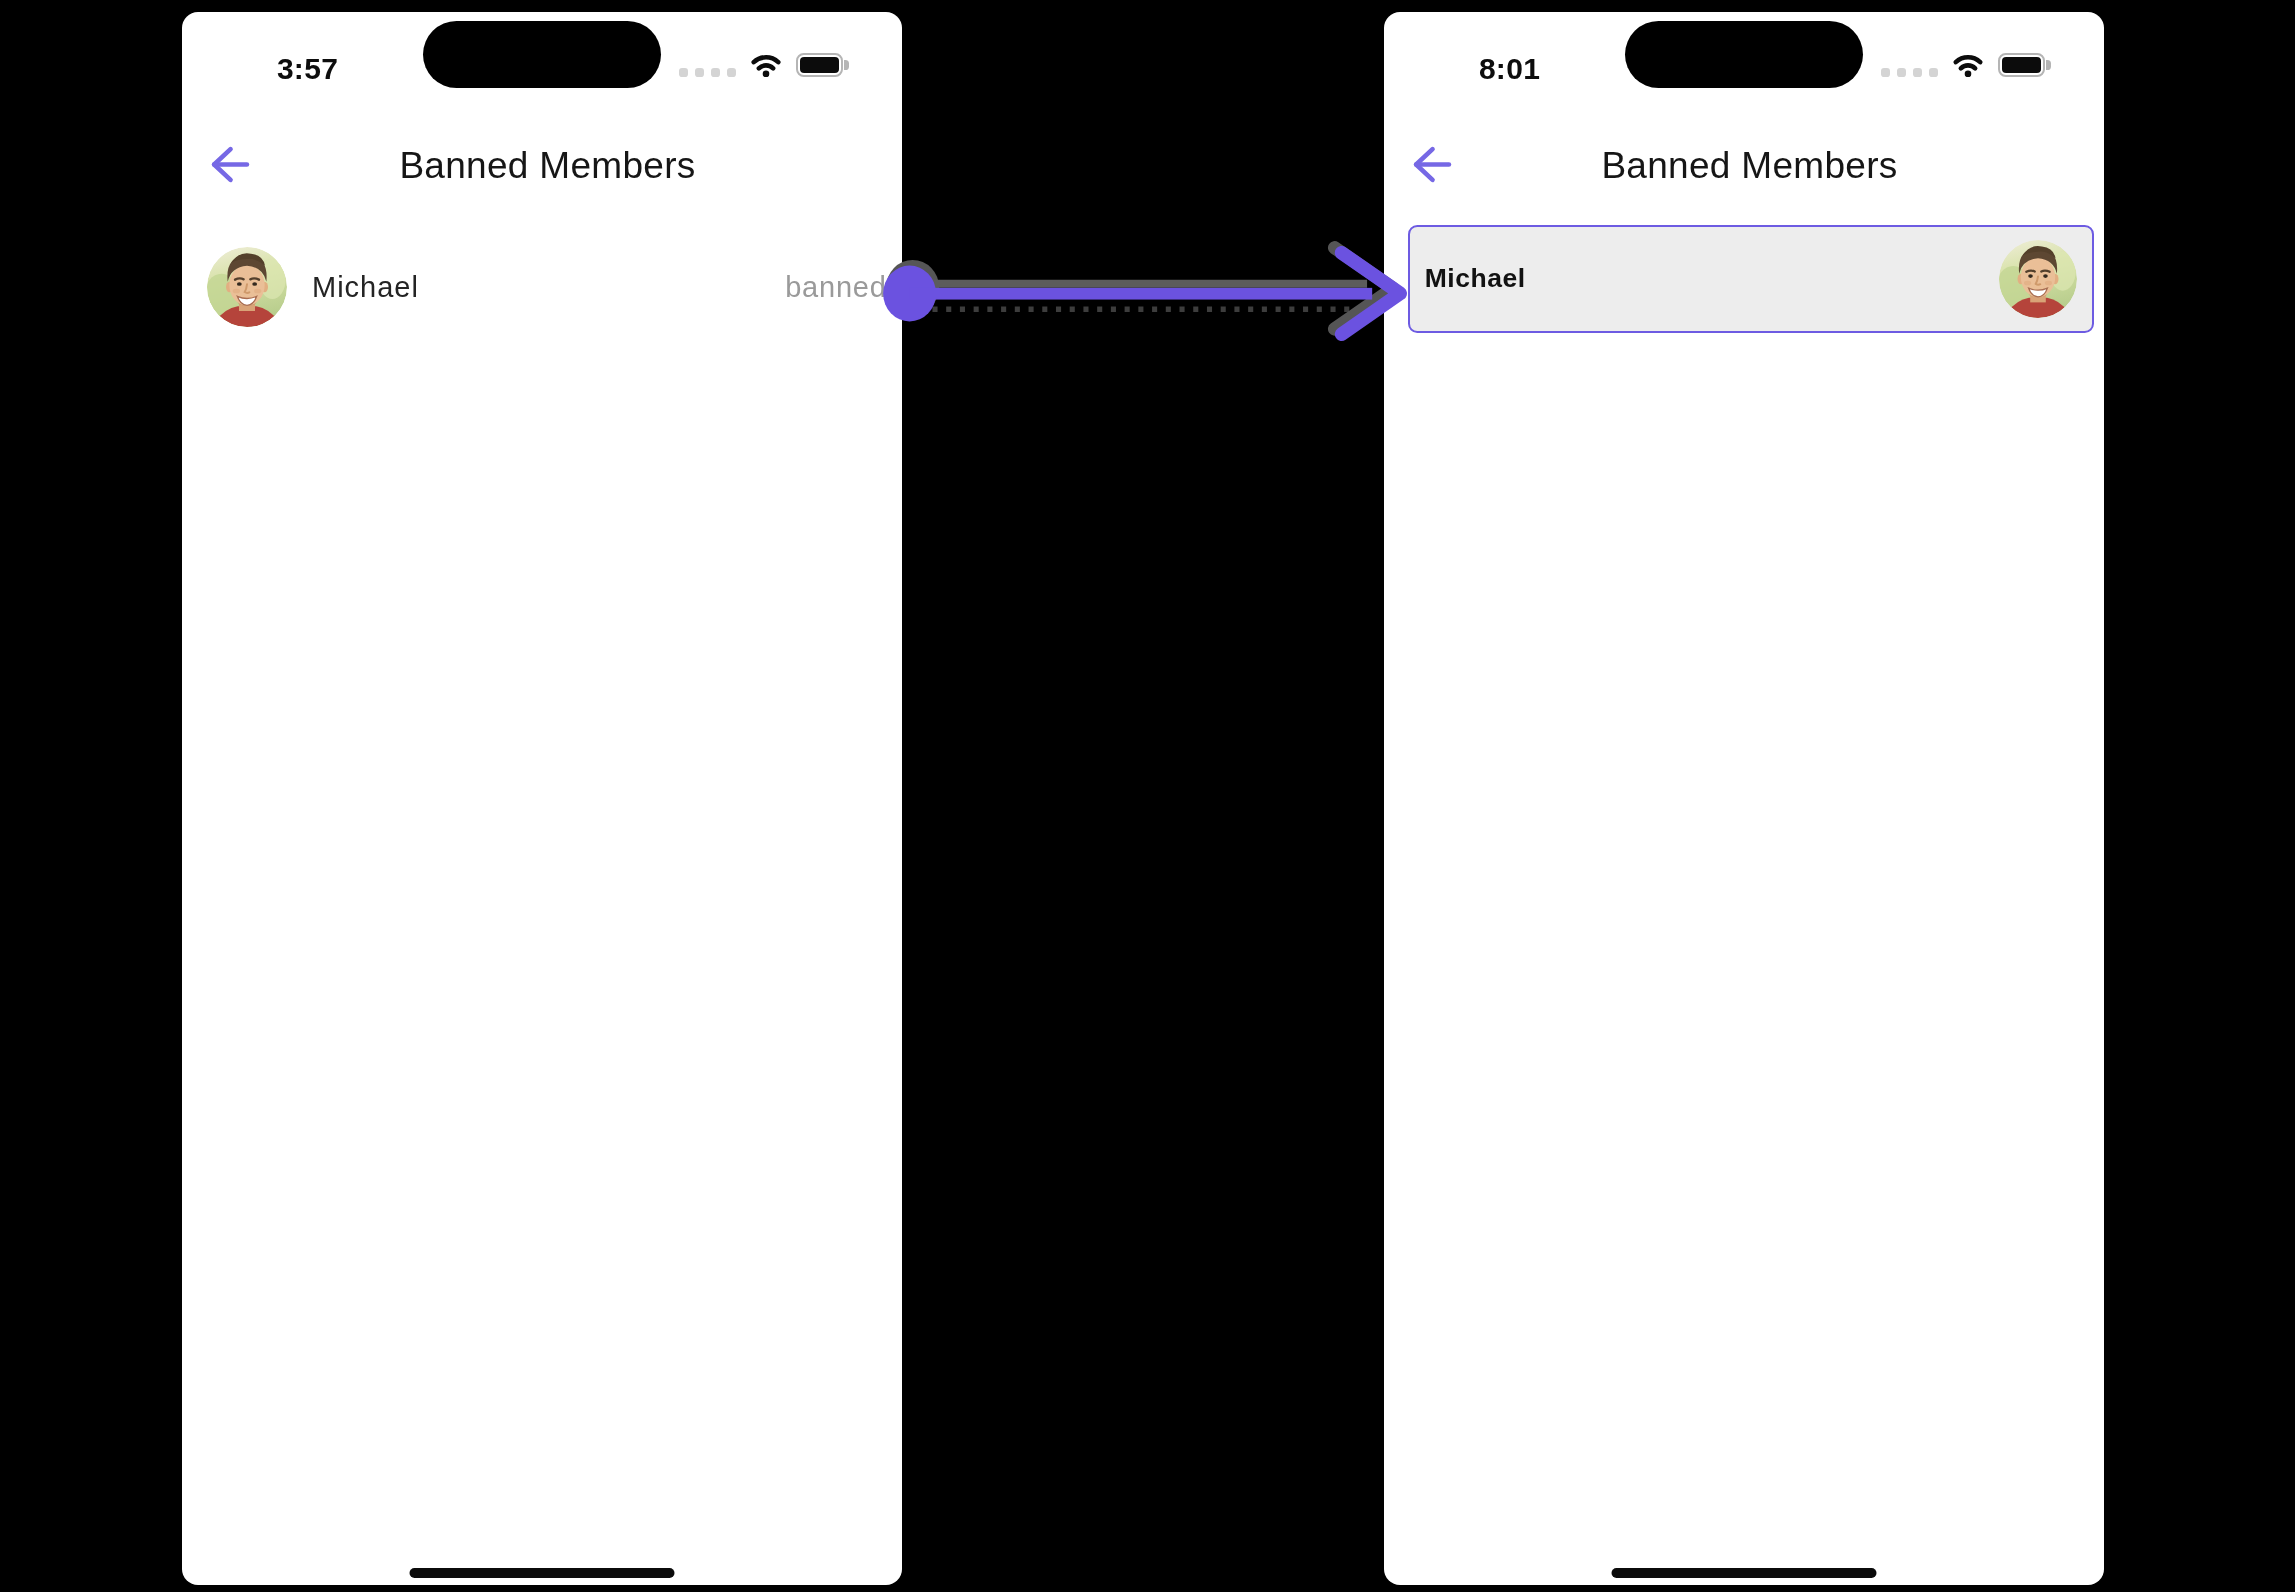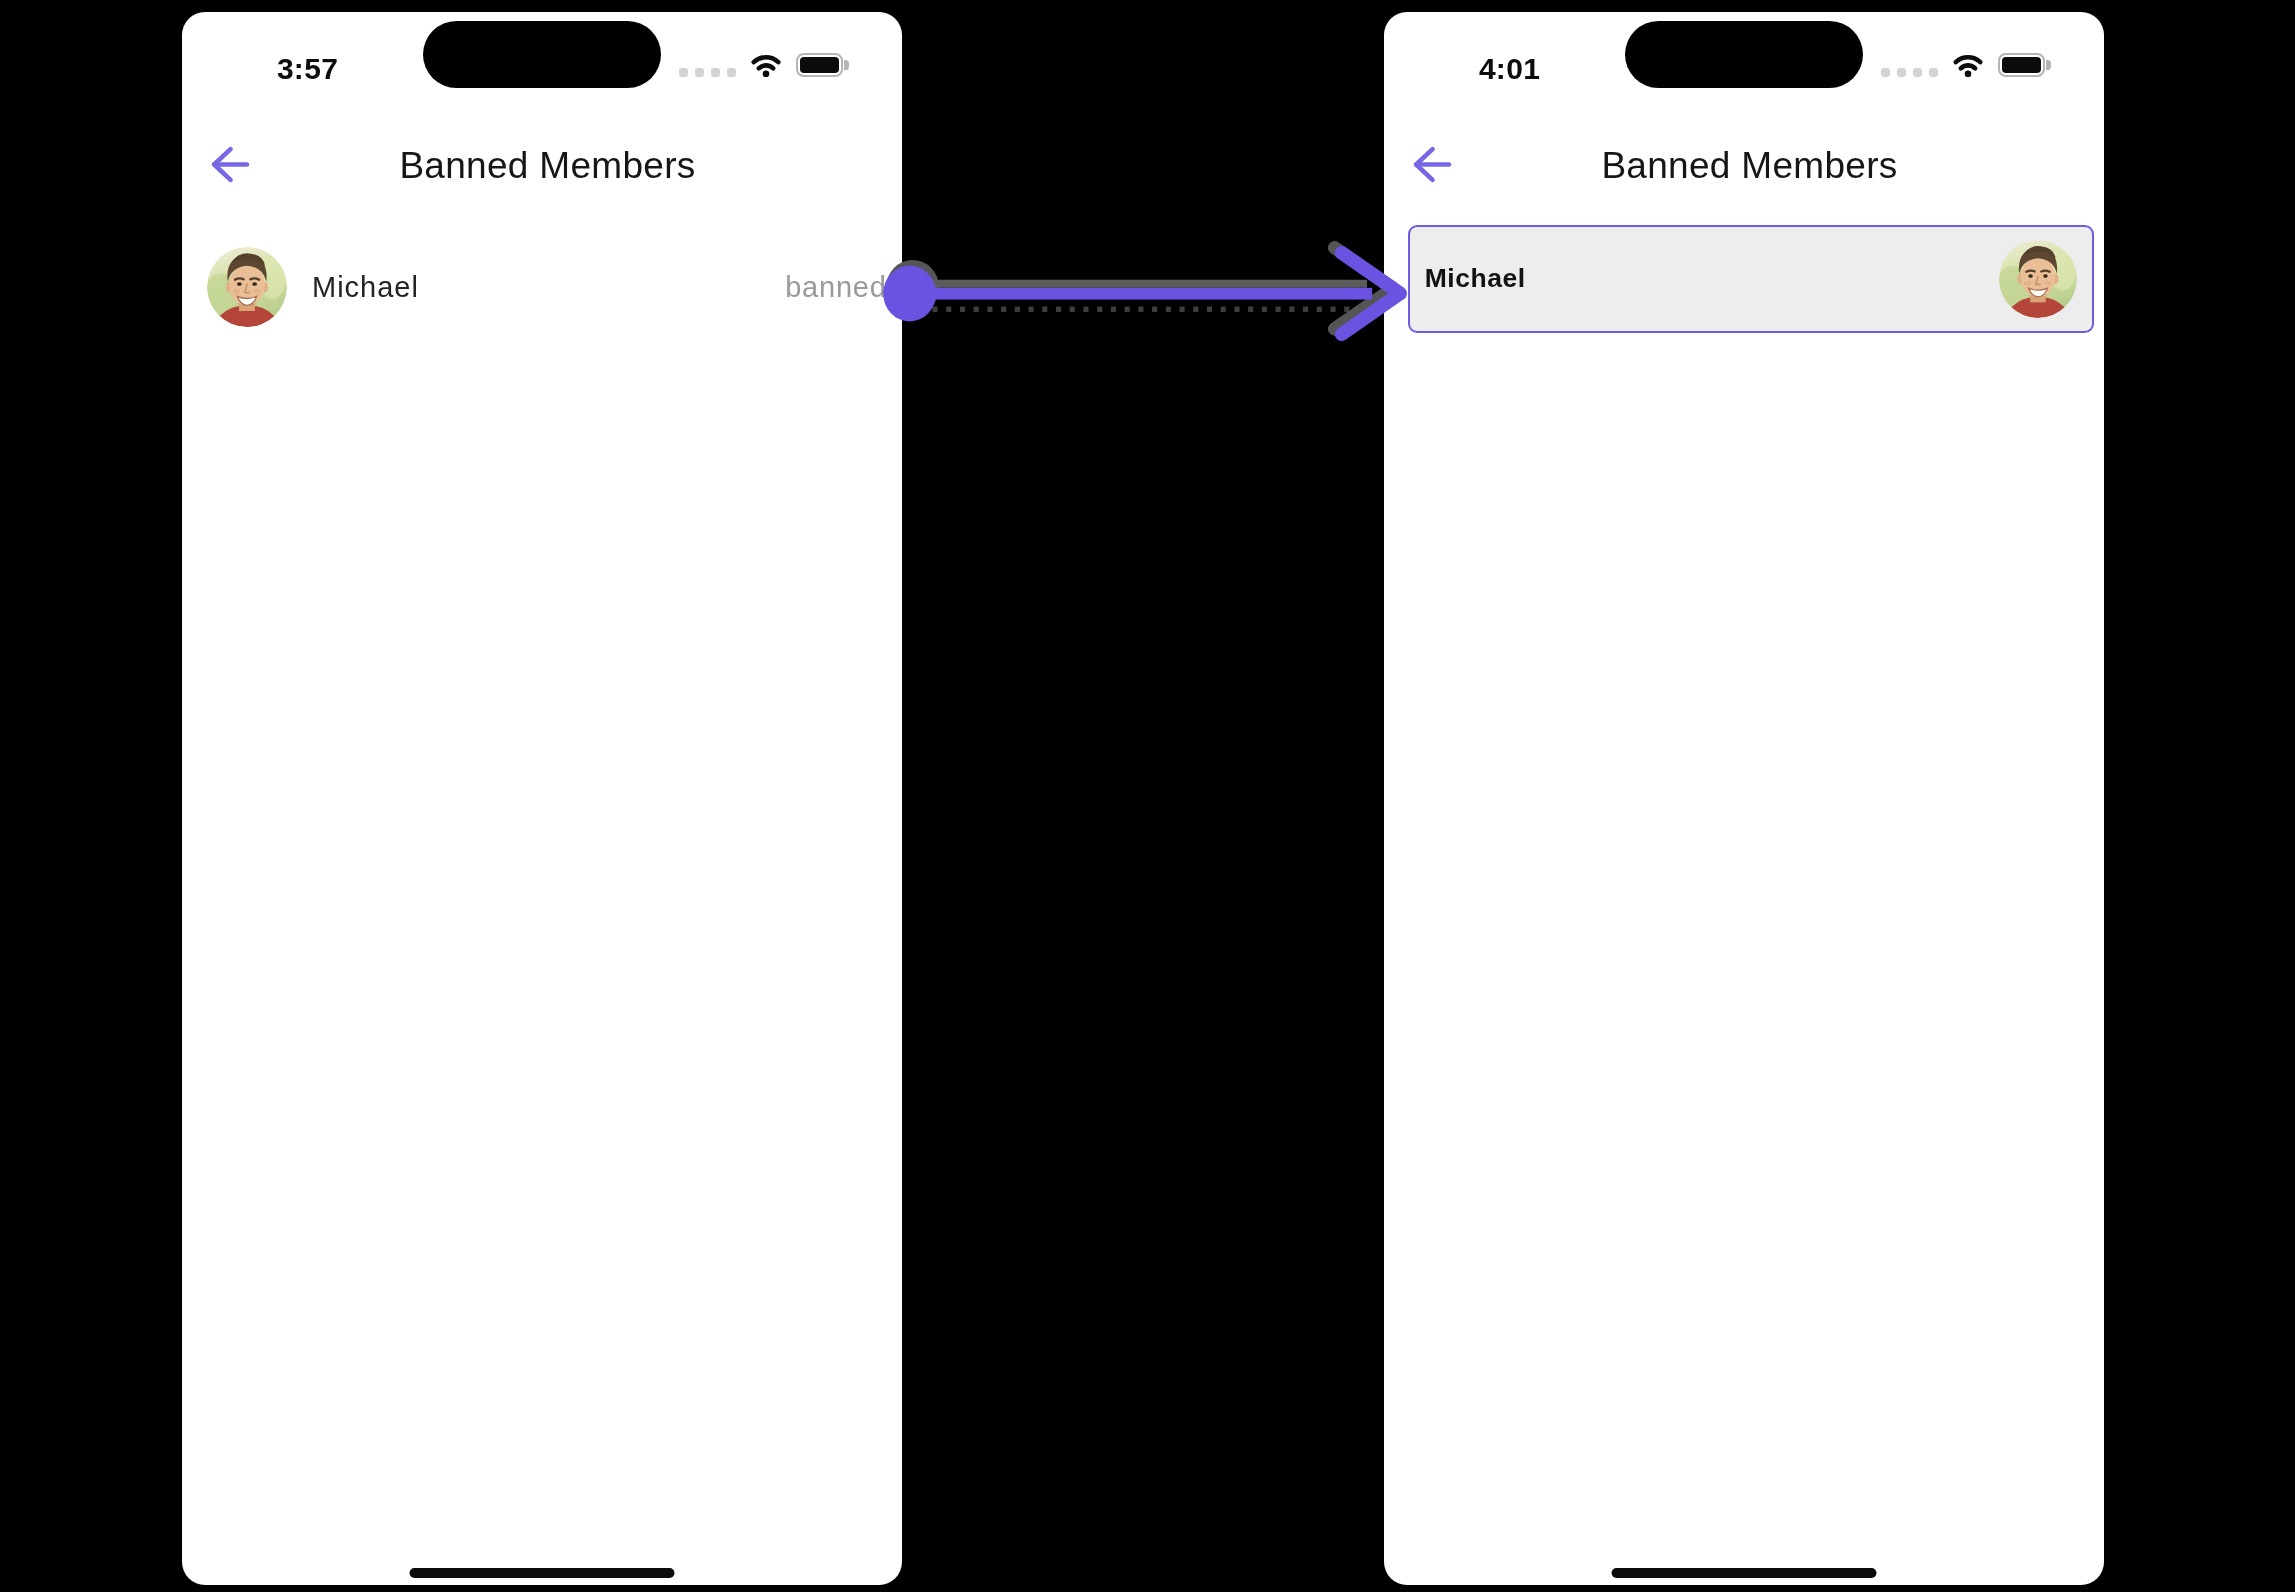--- a/index.html
+++ b/index.html
@@ -1,20 +1,20 @@
 <!DOCTYPE html>
 <html style="font-size:8.2px"><head>
 <meta charset="utf-8">
 <style>
   * { margin:0; padding:0; box-sizing:border-box; }
   html,body { width:2295px; height:1593px; background:#000; font-family:"Liberation Sans", sans-serif; overflow:hidden; }
   .stage { position:relative; width:2295px; height:1593px; background:#000; }
 
   
-  .phone { position:absolute; top:11.7px; width:720px; height:1573px; background:#fff; border-radius:23px; z-index:1; overflow:hidden; }
+  .phone { position:absolute; top:11.7px; width:720px; height:1573px; background:#fff; border-radius:16px; z-index:1; overflow:hidden; }
   .phone.left  { left:182px; }
   .phone.right { left:1384px; }
 
   
   .status-bar { position:absolute; top:0; left:0; right:0; height:92px; }
   .time { position:absolute; left:0; top:40px; width:251px; text-align:center;
           font-size:30px; font-weight:700; color:#0d0d0d; letter-spacing:0.3px; }
   .island { position:absolute; left:50%; transform:translateX(-50%); top:9.2px;
             width:238px; height:67px; background:#000; border-radius:36px; }
   .status-icons { position:absolute; right:53px; top:41px; height:24.5px;
@@ -147,21 +147,21 @@
       <div class="member-name">Michael</div>
       <div class="spacer"></div>
       <div class="banned-label">banned</div>
     </div>
 
     <div class="home-indicator"></div>
   </div>
 
   <div class="phone right">
     <div class="status-bar">
-      <div class="time">4:01</div>
+      <div class="time">8:01</div>
       <div class="island"></div>
       <div class="status-icons">
         <div class="cell-dots">
           <span class="dot"></span>
             <span class="dot"></span>
             <span class="dot"></span>
             <span class="dot"></span>
         </div>
         <div class="wifi">
           <svg width="32" height="24.5" viewBox="0 0 62 48">

